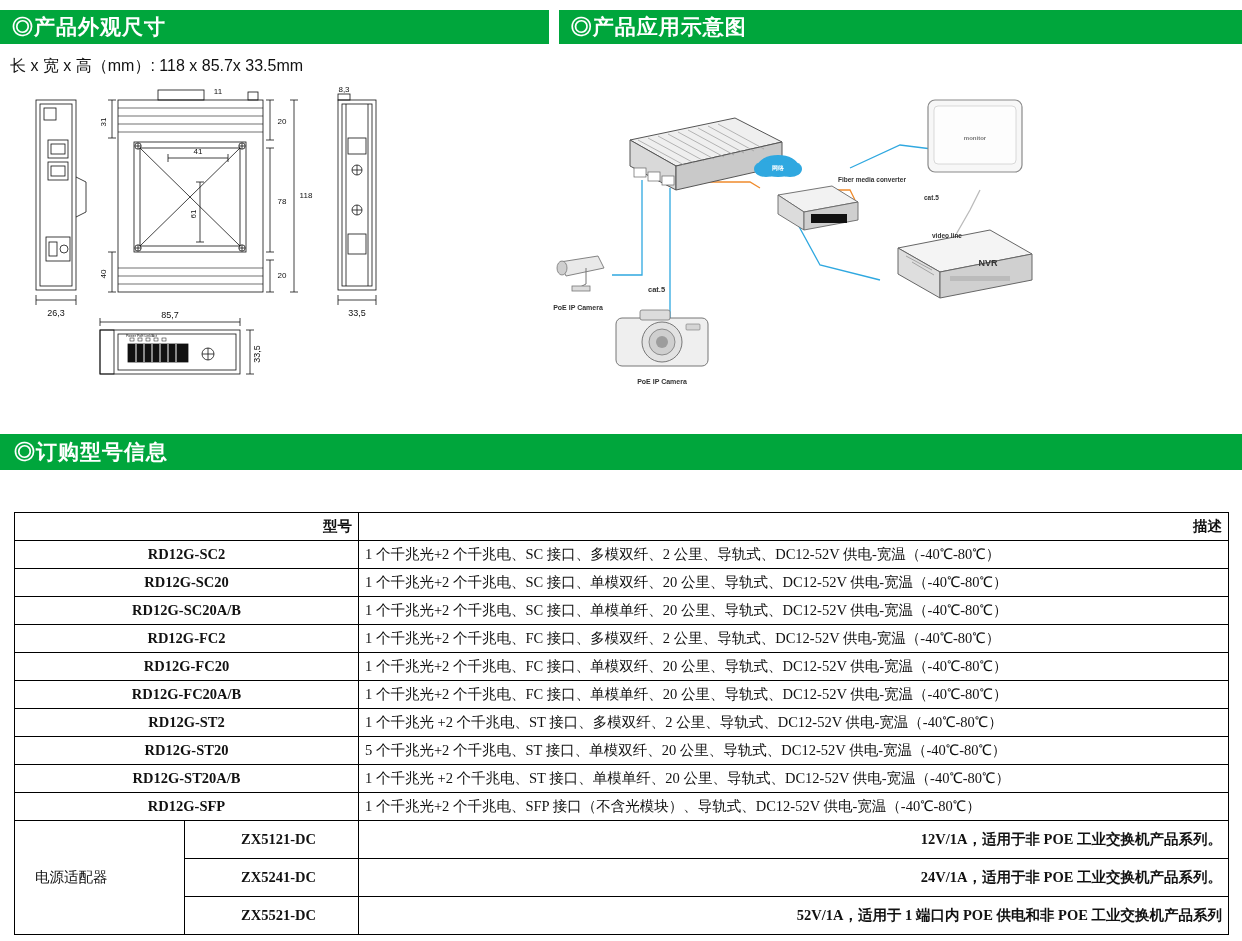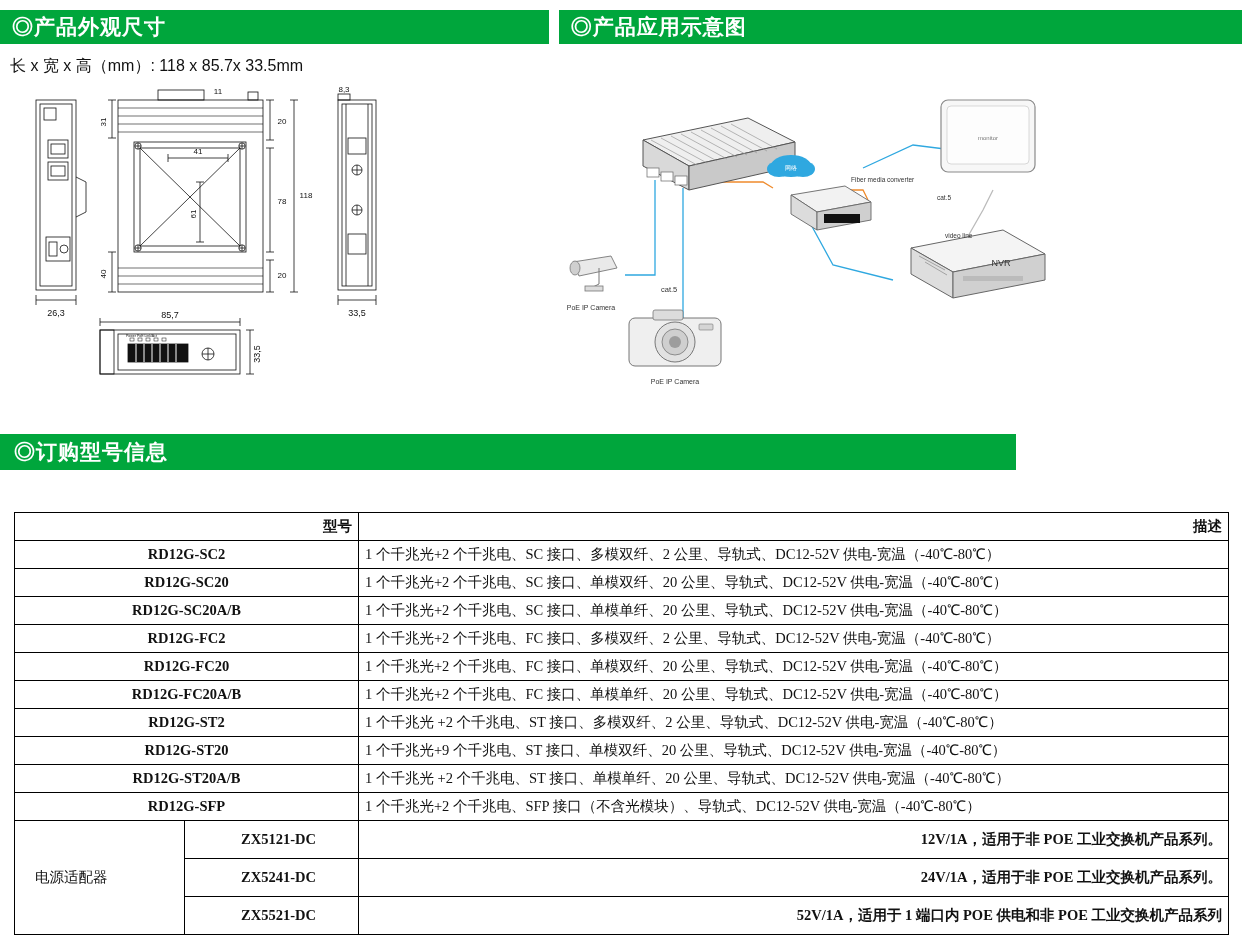--- a/index.html
+++ b/index.html
@@ -26,42 +26,42 @@
     padding-left: 12px;
     letter-spacing: 1px;
     white-space: nowrap;
     overflow: hidden;
   }
   .hdr-left  { width: 572px; }
   .hdr-gap   { width: 10px; background: #ffffff; }
   .hdr-right { width: 712px; }
 
   .hdr-order {
-    position: absolute; left: 0; top: 434px; width: 1016px; height: 36px;
+    position: absolute; left: 0; top: 434px; width: 1242px; height: 36px;
     background: #00a63c; color: #fff;
     font-weight: bold; font-size: 21px; line-height: 36px;
     padding-left: 14px; letter-spacing: 1px;
   }
 
   
   .dim-caption {
     position: absolute; left: 10px; top: 56px;
     font-size: 16px; color: #111;
     font-family: Liberation Sans, sans-serif;
   }
 
   
   .draw-area {
     position: absolute; left: 8px; top: 82px; width: 470px; height: 310px;
   }
   .draw-area svg { display: block; }
 
   
   .app-area {
-    position: absolute; left: 533px; top: 70px; width: 700px; height: 330px;
+    position: absolute; left: 520px; top: 70px; width: 700px; height: 330px; font-weight: bold;
   }
   .app-area svg { display: block; }
 
   
   .tbl-wrap {
     position: absolute; left: 14px; top: 512px; width: 1214px;
   }
   table.order {
     border-collapse: collapse;
     width: 1214px;
@@ -418,21 +418,21 @@
         <tr>
           <td class="model" colspan="2">RD12G-FC20A/B</td>
           <td class="desc">1 个千兆光+2 个千兆电、FC 接口、单模单纤、20 公里、导轨式、DC12-52V 供电-宽温（-40℃-80℃）</td>
         </tr>
         <tr>
           <td class="model" colspan="2">RD12G-ST2</td>
           <td class="desc">1 个千兆光 +2 个千兆电、ST 接口、多模双纤、2 公里、导轨式、DC12-52V 供电-宽温（-40℃-80℃）</td>
         </tr>
         <tr>
           <td class="model" colspan="2">RD12G-ST20</td>
-          <td class="desc">1 个千兆光+9 个千兆电、ST 接口、单模双纤、20 公里、导轨式、DC12-52V 供电-宽温（-40℃-80℃）</td>
+          <td class="desc">5 个千兆光+2 个千兆电、ST 接口、单模双纤、20 公里、导轨式、DC12-52V 供电-宽温（-40℃-80℃）</td>
         </tr>
         <tr>
           <td class="model" colspan="2">RD12G-ST20A/B</td>
           <td class="desc">1 个千兆光 +2 个千兆电、ST 接口、单模单纤、20 公里、导轨式、DC12-52V 供电-宽温（-40℃-80℃）</td>
         </tr>
         <tr>
           <td class="model" colspan="2">RD12G-SFP</td>
           <td class="desc">1 个千兆光+2 个千兆电、SFP 接口（不含光模块）、导轨式、DC12-52V 供电-宽温（-40℃-80℃）</td>
         </tr>
 

